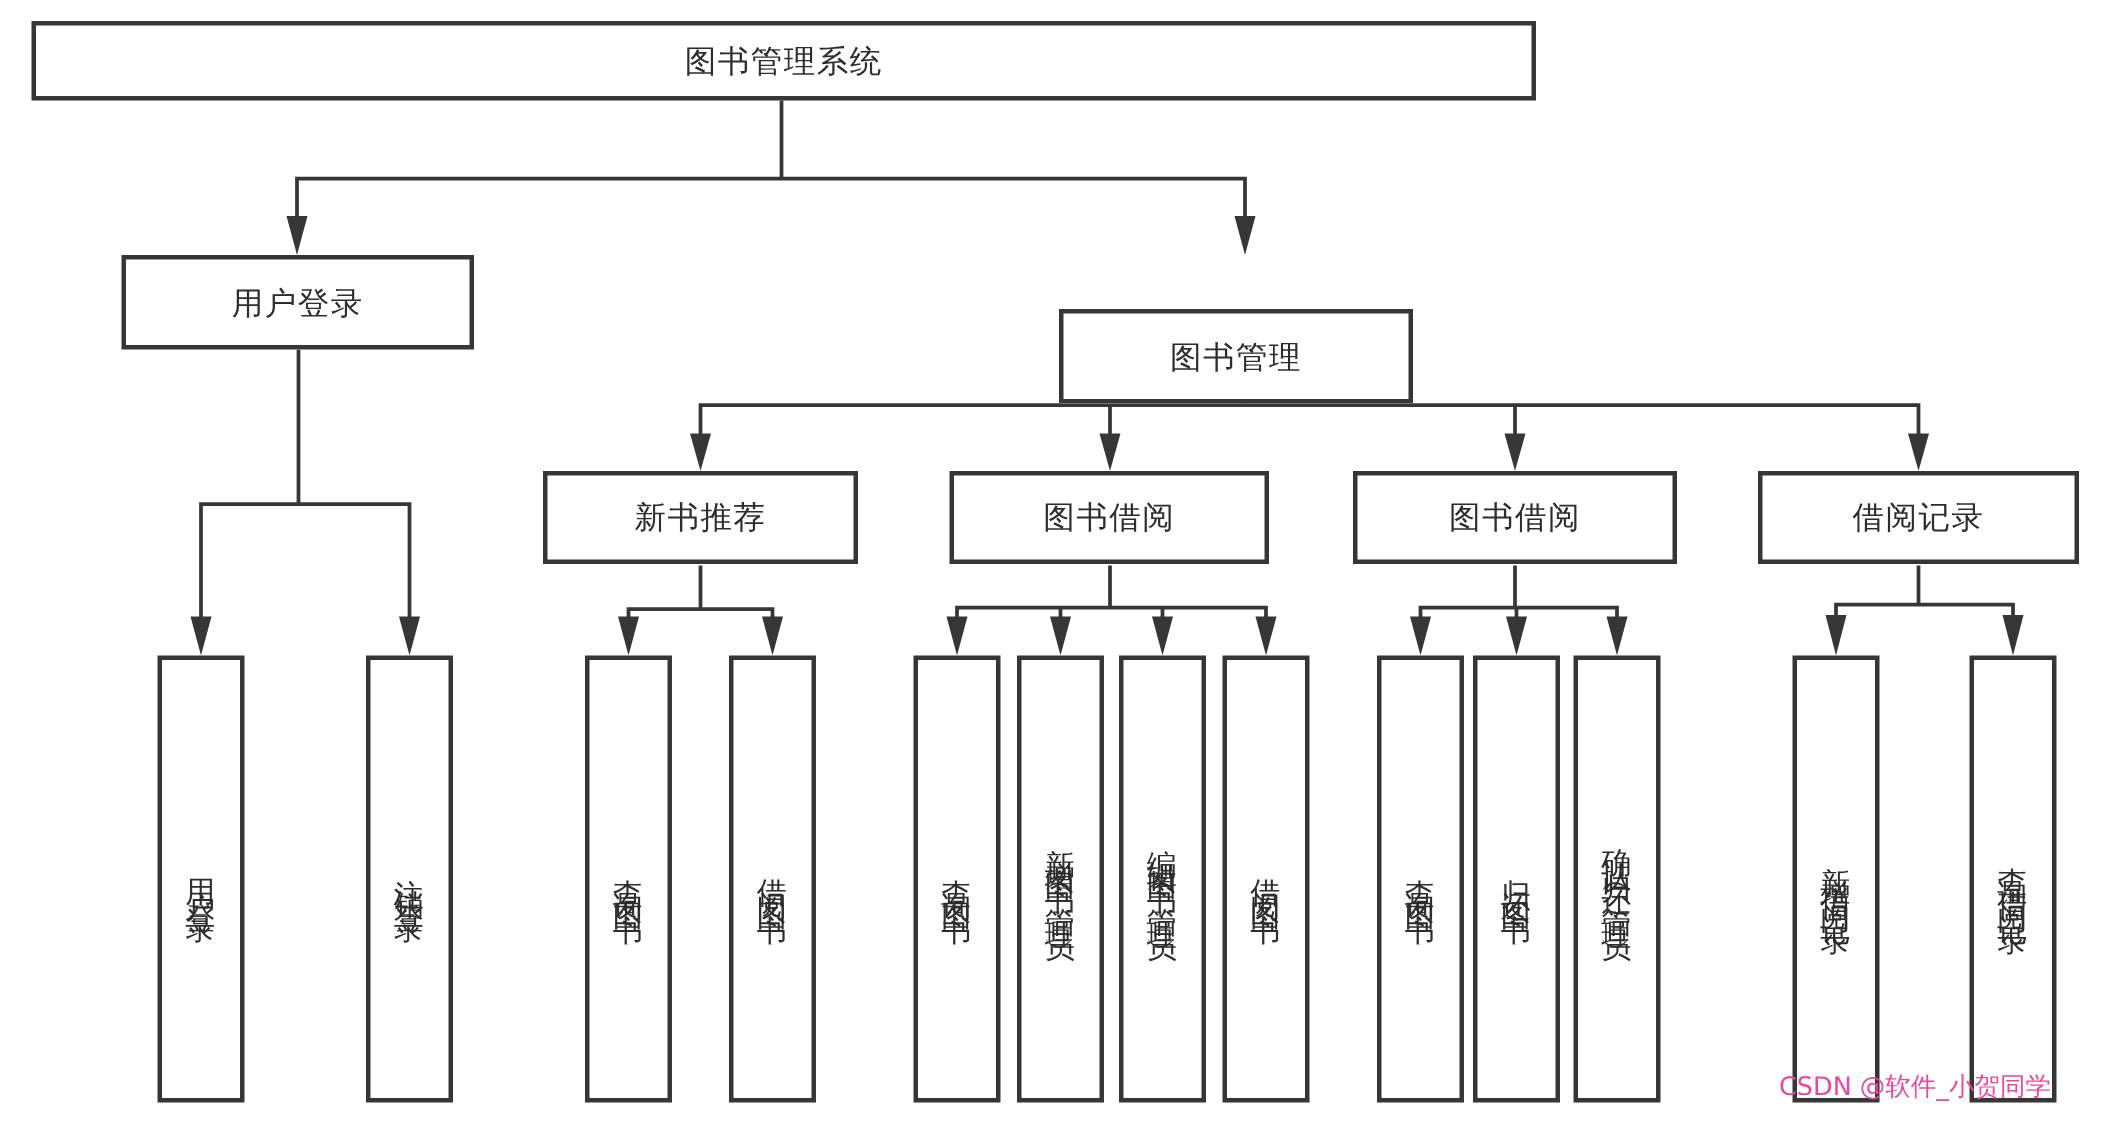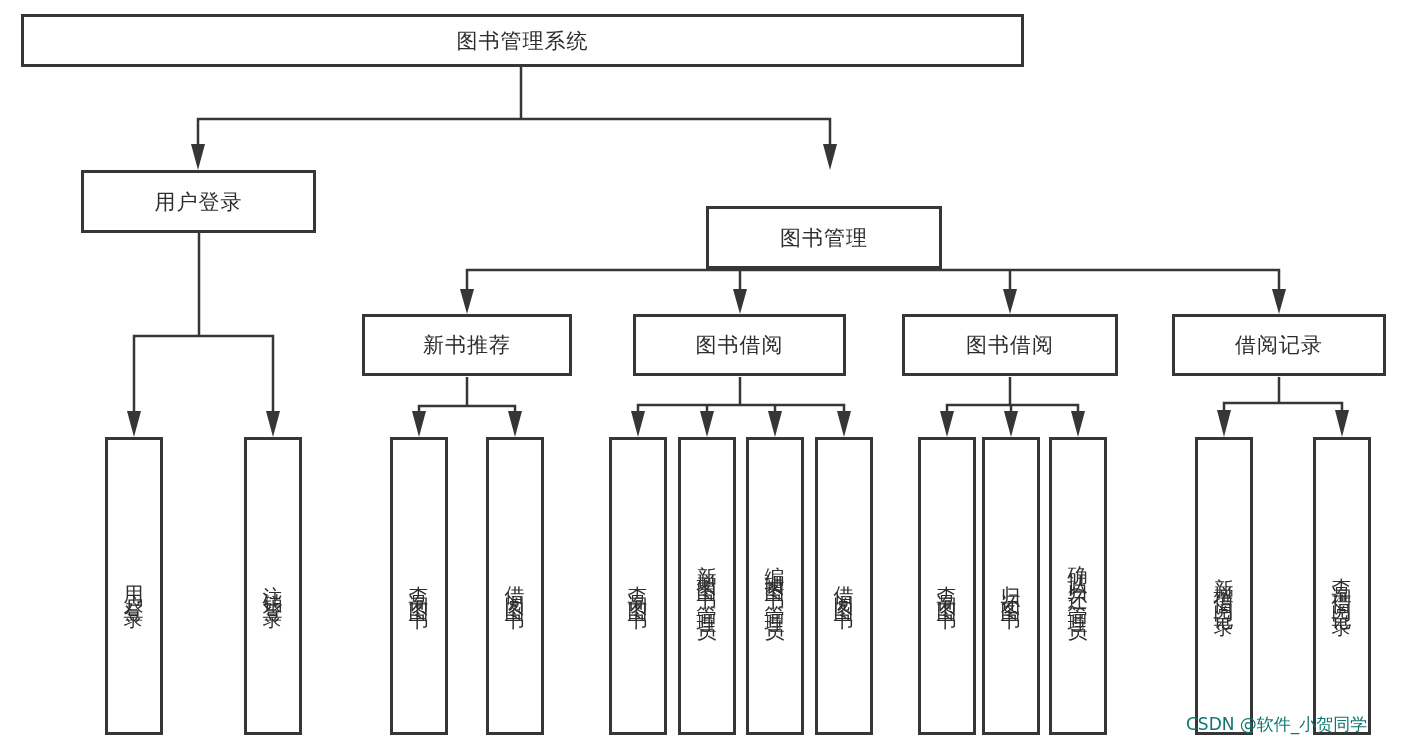--- a/index.html
+++ b/index.html
@@ -30,21 +30,21 @@
     font-size: 20px;
     letter-spacing: 8px;
     line-height: 1.0;
     border-width: 3px;
   }
   .watermark {
     position: absolute;
     left: 1186px;
     top: 713px;
     font-size: 17px;
-    color: #0f766e;
+    color: #ec4899;
     white-space: nowrap;
   }
 </style>
 </head>
 <body>
 
 <div id="canvas">
 
   <svg id="wires" width="1405" height="747" viewBox="0 0 1405 747">
     <g stroke="#363636" stroke-width="2.5" fill="none">

